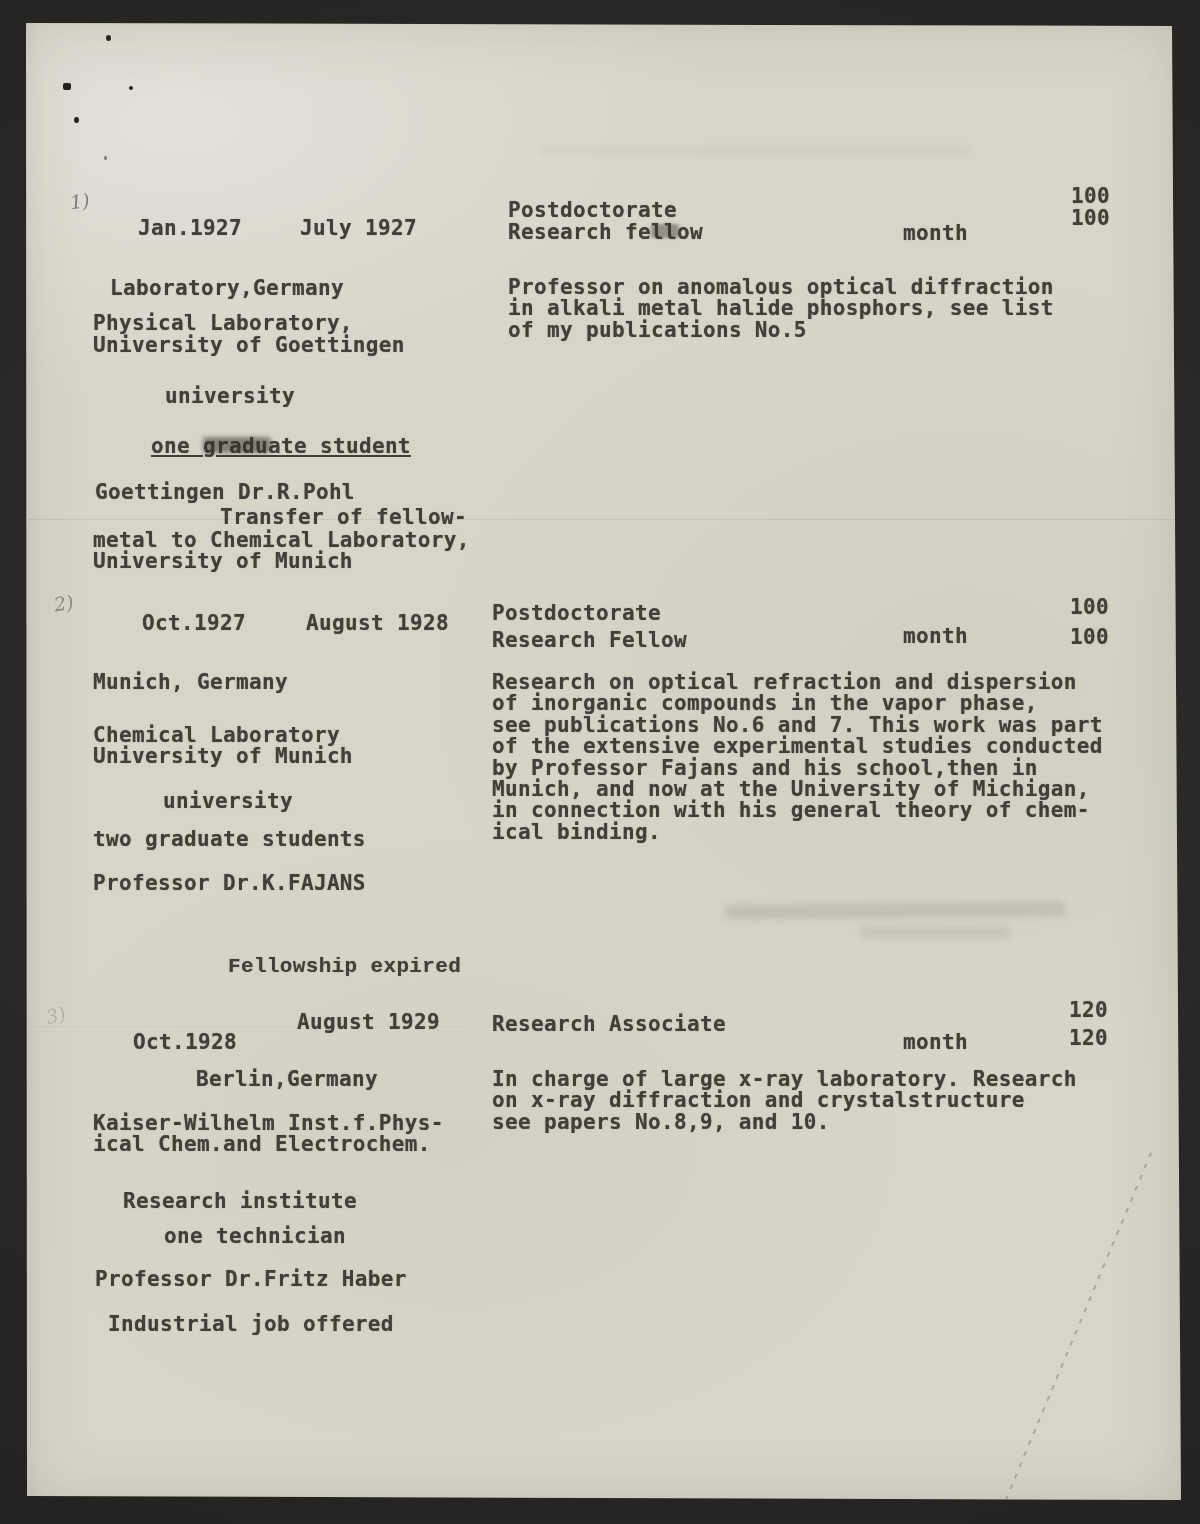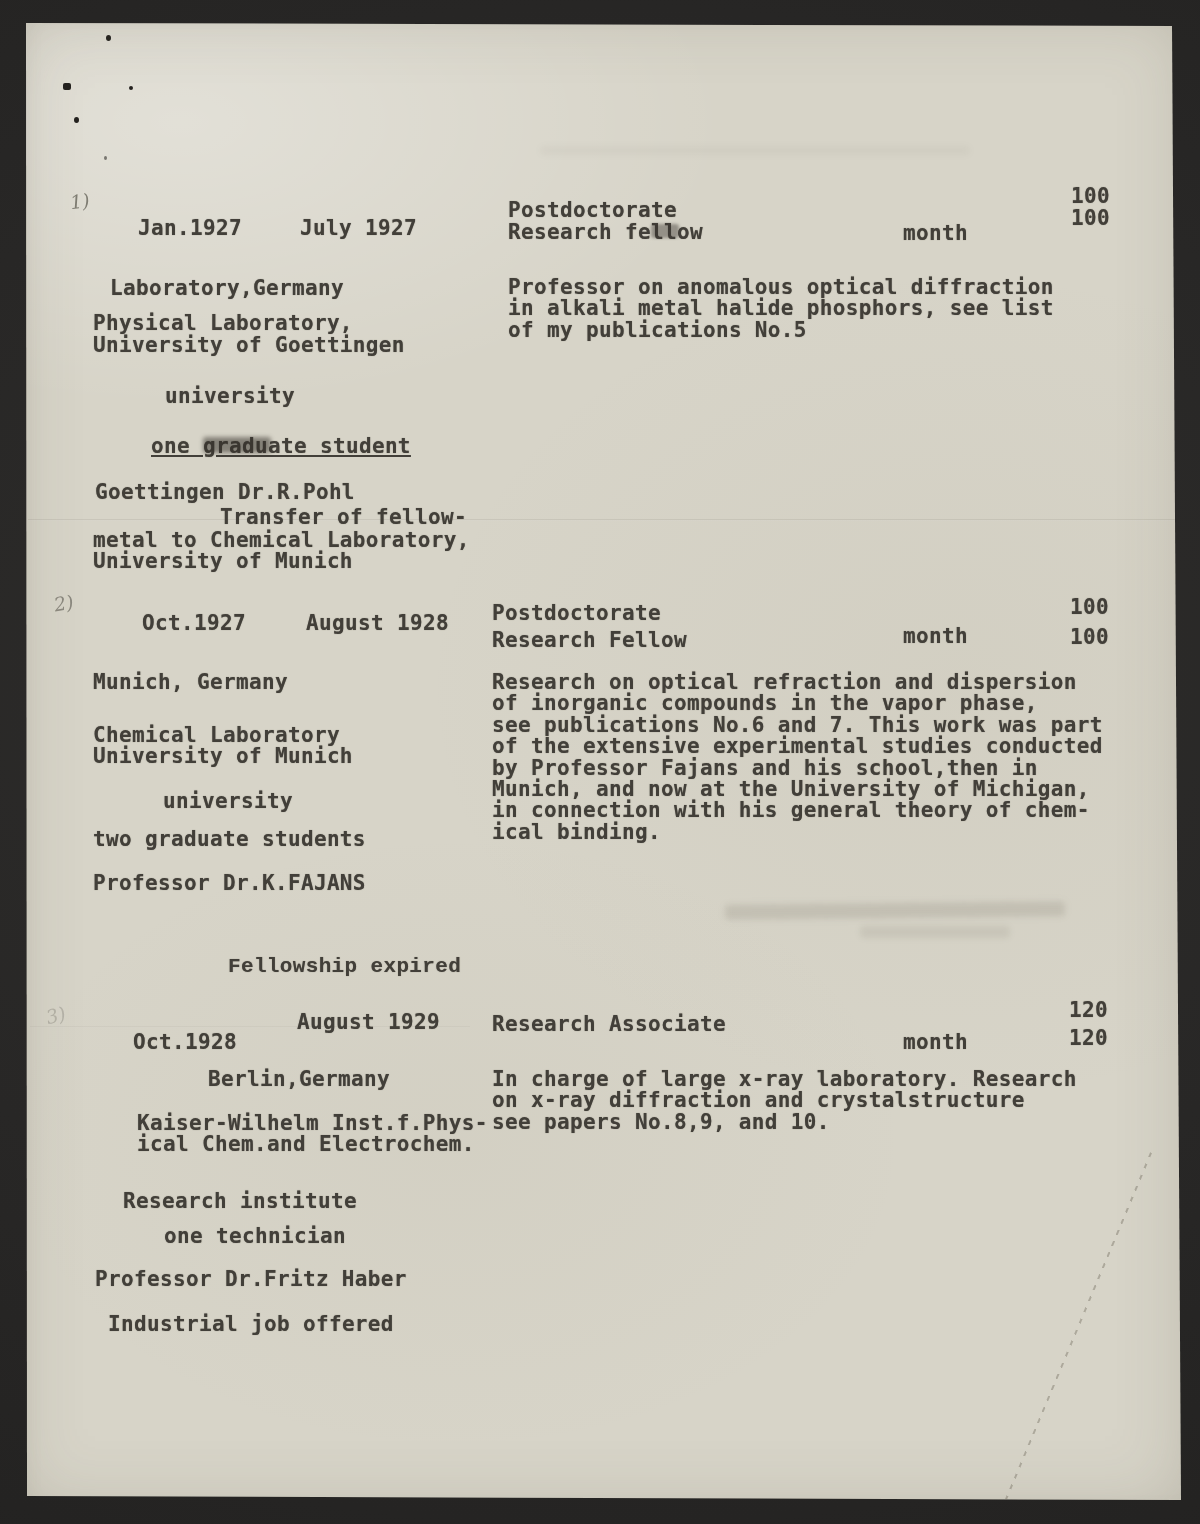--- a/index.html
+++ b/index.html
@@ -134,26 +134,26 @@
 
     <div class="tw" style="left:133px;top:1012px;margin-top:20px;">Oct.1928</div>
     <div class="tw" style="left:297px;top:1012px;">August 1929</div>
 
     <div class="tw" style="left:492px;top:1014px;">Research Associate</div>
 
     <div class="tw" style="left:903px;top:1032px;">month</div>
     <div class="tw" style="left:1069px;top:1000px;">120</div>
     <div class="tw" style="left:1069px;top:1028px;">120</div>
 
-    <div class="tw" style="left:208px;top:1069px;">Berlin,Germany</div>
+    <div class="tw" style="left:196px;top:1069px;">Berlin,Germany</div>
     <div class="tw" style="left:492px;top:1069px;">In charge of large x-ray laboratory. Research
 on x-ray diffraction and crystalstructure
 see papers No.8,9, and 10.</div>
 
-    <div class="tw" style="left:93px;top:1113px;margin-left:44px;">Kaiser-Wilhelm Inst.f.Phys-
+    <div class="tw" style="left:93px;top:1113px;">Kaiser-Wilhelm Inst.f.Phys-
 ical Chem.and Electrochem.</div>
     <div class="tw" style="left:123px;top:1191px;">Research institute</div>
 
     <div class="tw" style="left:164px;top:1226px;">one technician</div>
     <div class="tw" style="left:95px;top:1269px;">Professor Dr.Fritz Haber</div>
     <div class="tw" style="left:108px;top:1314px;">Industrial job offered</div>
 
     <div class="shade"></div>
   </div>
 </div>

